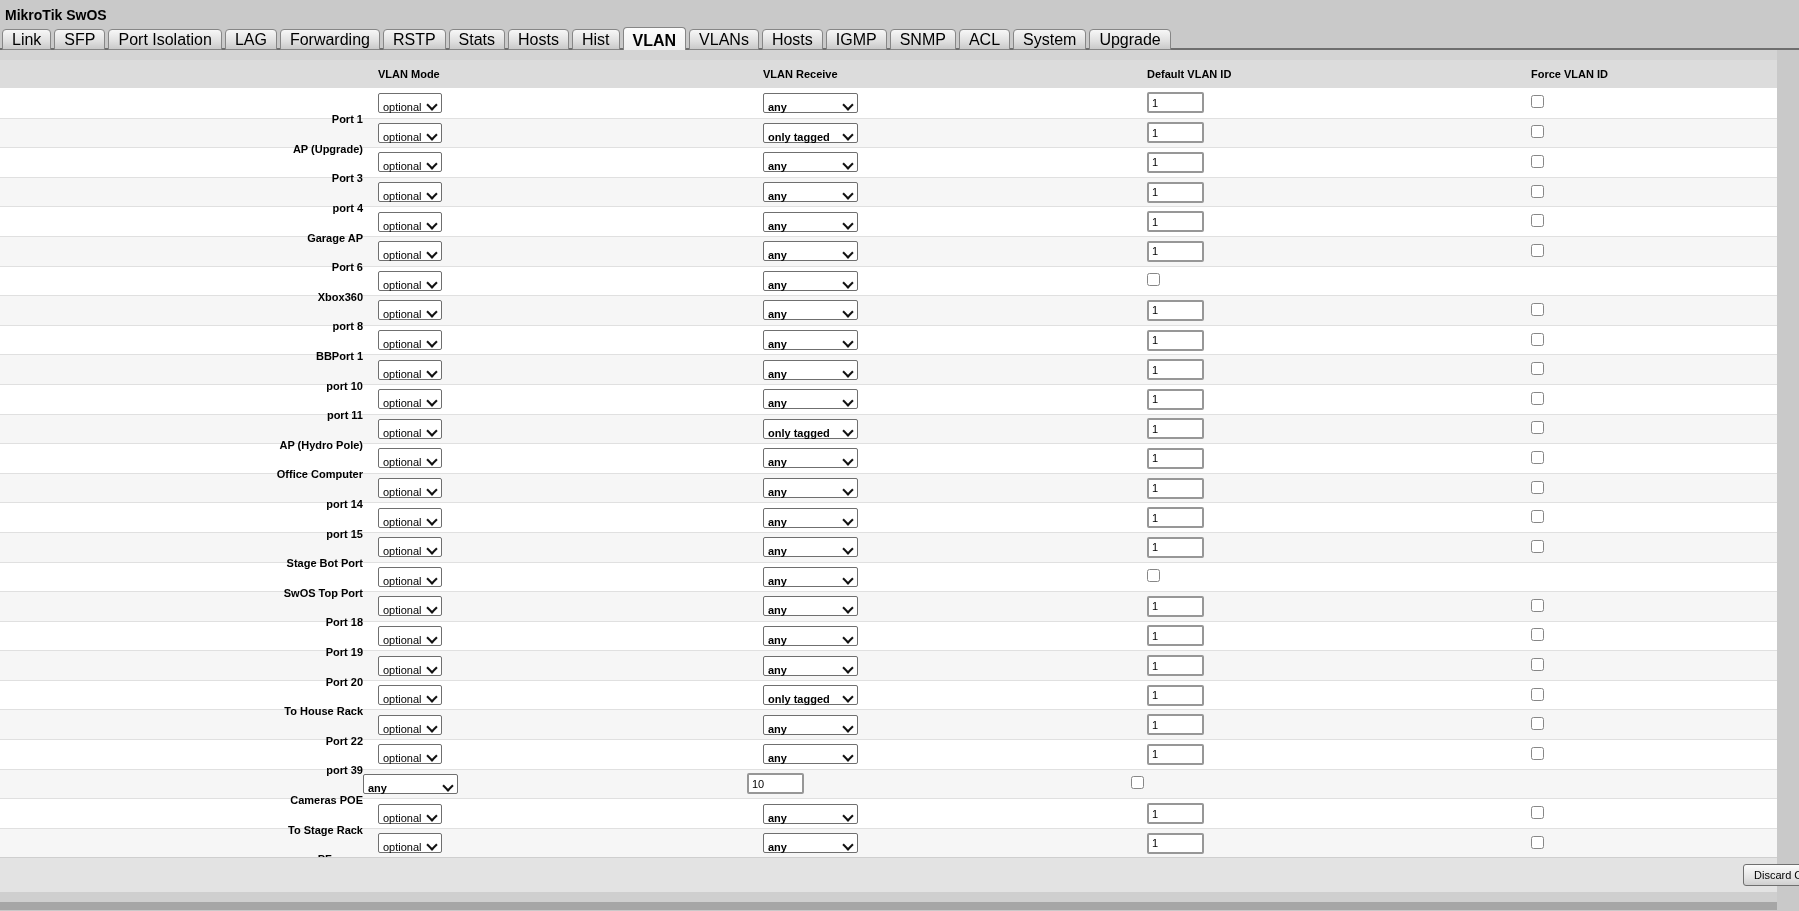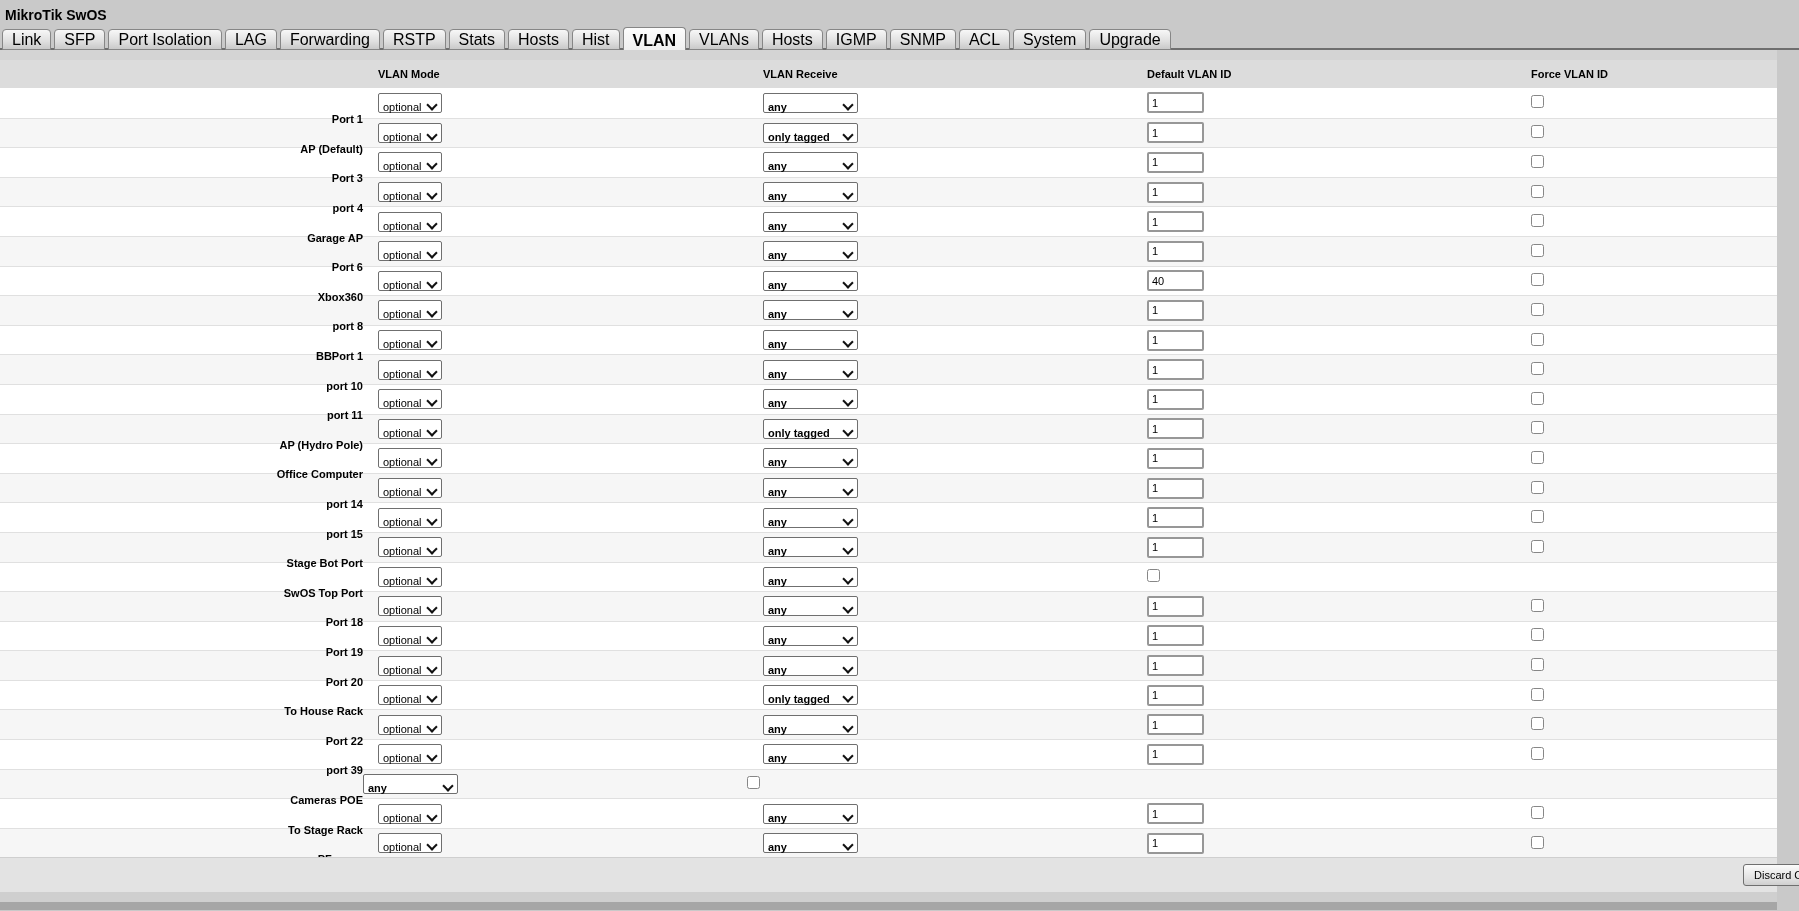--- a/index.html
+++ b/index.html
@@ -116,21 +116,21 @@
             <span class="chev"></span>
           </span></div>
         <div class="c-receive"><span class="selbox recv-sel">
             <span class="seltext">any</span>
             <span class="chev"></span>
           </span></div>
         <div class="c-vid"><input type="text" class="vid" value="1" style=""></div>
         <div class="c-force"><input type="checkbox" class="cb" style=""></div>
       </div>
       <div class="row">
-        <div class="c-label">AP (Default)</div>
+        <div class="c-label">AP (Upgrade)</div>
         <div class="c-mode"><span class="selbox mode-sel">
             <span class="seltext">optional</span>
             <span class="chev"></span>
           </span></div>
         <div class="c-receive"><span class="selbox recv-sel">
             <span class="seltext">only tagged</span>
             <span class="chev"></span>
           </span></div>
         <div class="c-vid"><input type="text" class="vid" value="1" style=""></div>
         <div class="c-force"><input type="checkbox" class="cb" style=""></div>
@@ -190,21 +190,20 @@
       <div class="row">
         <div class="c-label">Xbox360</div>
         <div class="c-mode"><span class="selbox mode-sel">
             <span class="seltext">optional</span>
             <span class="chev"></span>
           </span></div>
         <div class="c-receive"><span class="selbox recv-sel">
             <span class="seltext">any</span>
             <span class="chev"></span>
           </span></div>
-        <div class="c-vid"><input type="text" class="vid" value="40" style=""></div>
         <div class="c-force"><input type="checkbox" class="cb" style=""></div>
       </div>
       <div class="row">
         <div class="c-label">port 8</div>
         <div class="c-mode"><span class="selbox mode-sel">
             <span class="seltext">optional</span>
             <span class="chev"></span>
           </span></div>
         <div class="c-receive"><span class="selbox recv-sel">
             <span class="seltext">any</span>
@@ -406,20 +405,21 @@
           </span></div>
         <div class="c-vid"><input type="text" class="vid" value="1" style=""></div>
         <div class="c-force"><input type="checkbox" class="cb" style=""></div>
       </div>
       <div class="row">
         <div class="c-label">Cameras POE</div>
         <div class="c-receive"><span class="selbox recv-sel">
             <span class="seltext">any</span>
             <span class="chev"></span>
           </span></div>
+        <div class="c-vid"><input type="text" class="vid" value="10" style=""></div>
         <div class="c-force"><input type="checkbox" class="cb" style=""></div>
       </div>
       <div class="row">
         <div class="c-label">To Stage Rack</div>
         <div class="c-mode"><span class="selbox mode-sel">
             <span class="seltext">optional</span>
             <span class="chev"></span>
           </span></div>
         <div class="c-receive"><span class="selbox recv-sel">
             <span class="seltext">any</span>

